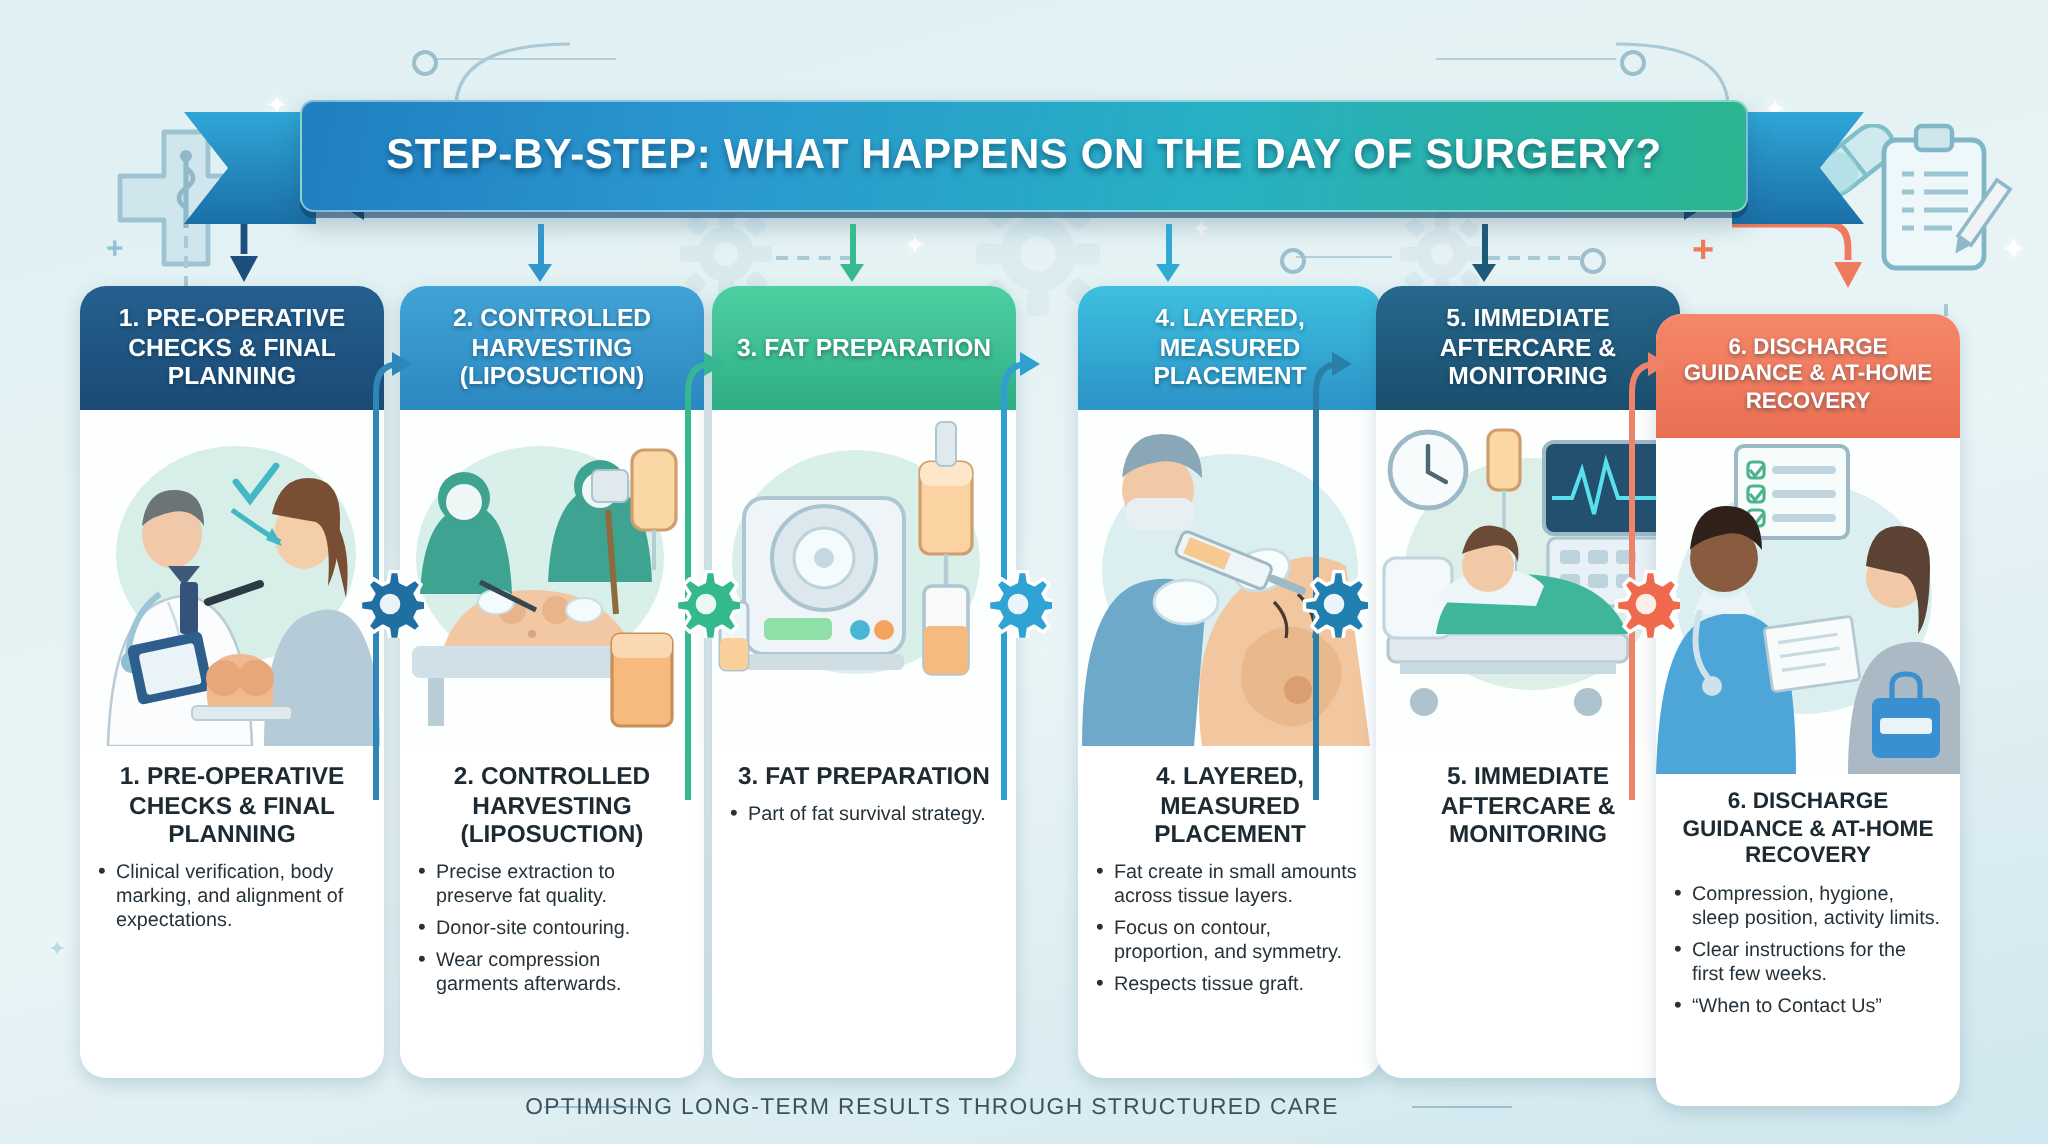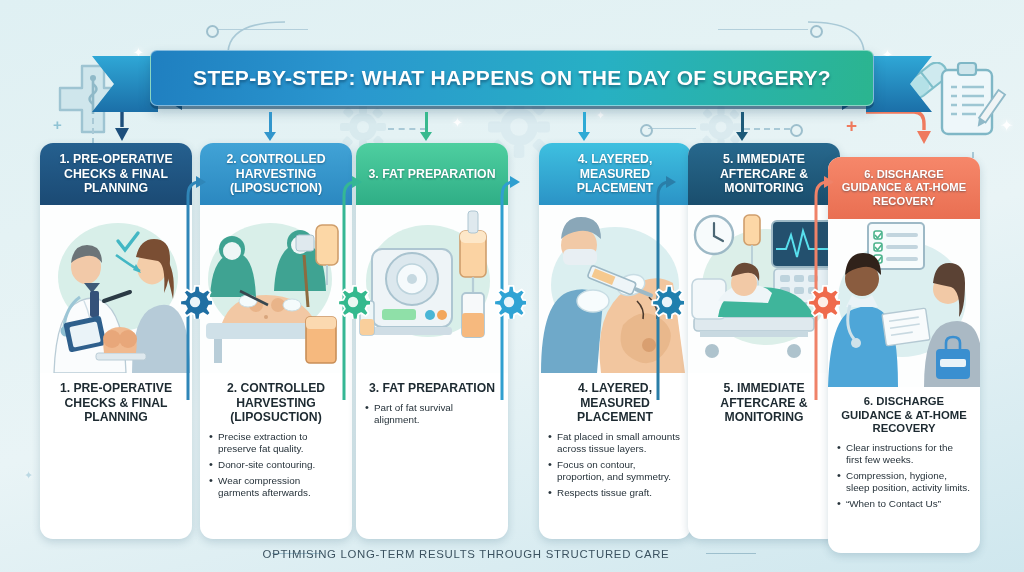--- a/index.html
+++ b/index.html
@@ -292,20 +292,21 @@
 
         <rect x="56" y="148" width="50" height="7" rx="2.5" fill="#dfe9ee" stroke="#b9ccd6"></rect>
         <path d="M64 148 q-4 -26 16 -26 q20 0 16 26z" fill="#f0b98f"></path>
         <circle cx="72" cy="134" r="9" fill="#e8a77a"></circle>
         <circle cx="88" cy="134" r="9" fill="#e8a77a"></circle>
       </svg>
     </div>
     <div class="card-body">
       <div class="body-title">1. PRE-OPERATIVE CHECKS &amp; FINAL PLANNING</div>
       <ul class="bullets">
+        <li>Clinical verification, body marking, and alignment of expectations.</li>
       </ul>
     </div>
   </div>
 
   <div class="card" style="left:200px;">
     <div class="card-head" style="background:linear-gradient(180deg,#41a3d6,#2b88c0);">
       <span>2. CONTROLLED HARVESTING (LIPOSUCTION)</span>
     </div>
     <div class="card-img">
       <svg width="152" height="168" viewBox="0 0 152 168">
@@ -374,21 +375,21 @@
         <rect x="106" y="108" width="22" height="24" rx="3" fill="#f6b97e"></rect>
         <rect x="112" y="6" width="10" height="22" rx="3" fill="#dfe9ee" stroke="#aec6d2"></rect>
 
         <rect x="4" y="96" width="14" height="34" rx="3" fill="#eef6f8" stroke="#aec6d2" stroke-width="1.5"></rect>
         <rect x="4" y="114" width="14" height="16" rx="3" fill="#f9cf9c"></rect>
       </svg>
     </div>
     <div class="card-body">
       <div class="body-title">3. FAT PREPARATION</div>
       <ul class="bullets">
-        <li>Part of fat survival alignment.</li>
+        <li>Part of fat survival strategy.</li>
       </ul>
     </div>
   </div>
 
   <div class="card" style="left:539px;align-items:center;">
     <div class="card-head" style="background:linear-gradient(180deg,#3ec0e0,#2b93c6);">
       <span>4. LAYERED, MEASURED PLACEMENT</span>
     </div>
     <div class="card-img">
       <svg width="152" height="168" viewBox="0 0 152 168">
@@ -411,21 +412,21 @@
         <g transform="rotate(22 76 78)">
           <rect x="48" y="70" width="48" height="13" rx="3" fill="#eef5f8" stroke="#9db9c6" stroke-width="1.5"></rect>
           <rect x="52" y="72" width="22" height="9" fill="#f5c98f"></rect>
           <rect x="96" y="74" width="20" height="4" rx="2" fill="#9db9c6"></rect>
         </g>
       </svg>
     </div>
     <div class="card-body">
       <div class="body-title">4. LAYERED, MEASURED PLACEMENT</div>
       <ul class="bullets">
-        <li>Fat placed in small amounts across tissue layers.</li>
+        <li>Fat create in small amounts across tissue layers.</li>
         <li>Focus on contour, proportion, and symmetry.</li>
         <li>Respects tissue graft.</li>
       </ul>
     </div>
   </div>
 
   <div class="card" style="left:640px;margin-left:48px;">
     <div class="card-head" style="background:linear-gradient(180deg,#27688d,#1a4e6d);">
       <span>5. IMMEDIATE AFTERCARE &amp; MONITORING</span>
     </div>
@@ -508,22 +509,22 @@
         <path d="M105 64 q2 -20 16 -20 q16 0 16 20 q0 26 -6 34 q2 -26 -8 -30 q-10 -2 -18 -4z" fill="#5b4234"></path>
 
         <rect x="108" y="130" width="34" height="30" rx="4" fill="#3a8fd0"></rect>
         <path d="M118 130 v-6 q0 -6 7 -6 q7 0 7 6 v6" stroke="#3a8fd0" stroke-width="2.6" fill="none"></path>
         <rect x="112" y="140" width="26" height="8" rx="2" fill="#eaf3f8"></rect>
       </svg>
     </div>
     <div class="card-body">
       <div class="body-title small">6. DISCHARGE GUIDANCE &amp; AT-HOME RECOVERY</div>
       <ul class="bullets">
+        <li>Compression, hygione, sleep position, activity limits.</li>
         <li>Clear instructions for the first few weeks.</li>
-        <li>Compression, hygione, sleep position, activity limits.</li>
         <li>“When to Contact Us”</li>
       </ul>
     </div>
   </div>
 
   <svg class="hook" style="left:182px;top:160px;" width="26" height="250">
     <path d="M6 240 L6 36 Q6 22 18 22" stroke="#2f86b8" stroke-width="3" fill="none"></path>
     <path d="M24 22 l-10 -6 v12 z" fill="#2f86b8"></path>
   </svg>
   <svg class="hook" style="left:338px;top:160px;" width="26" height="250">

